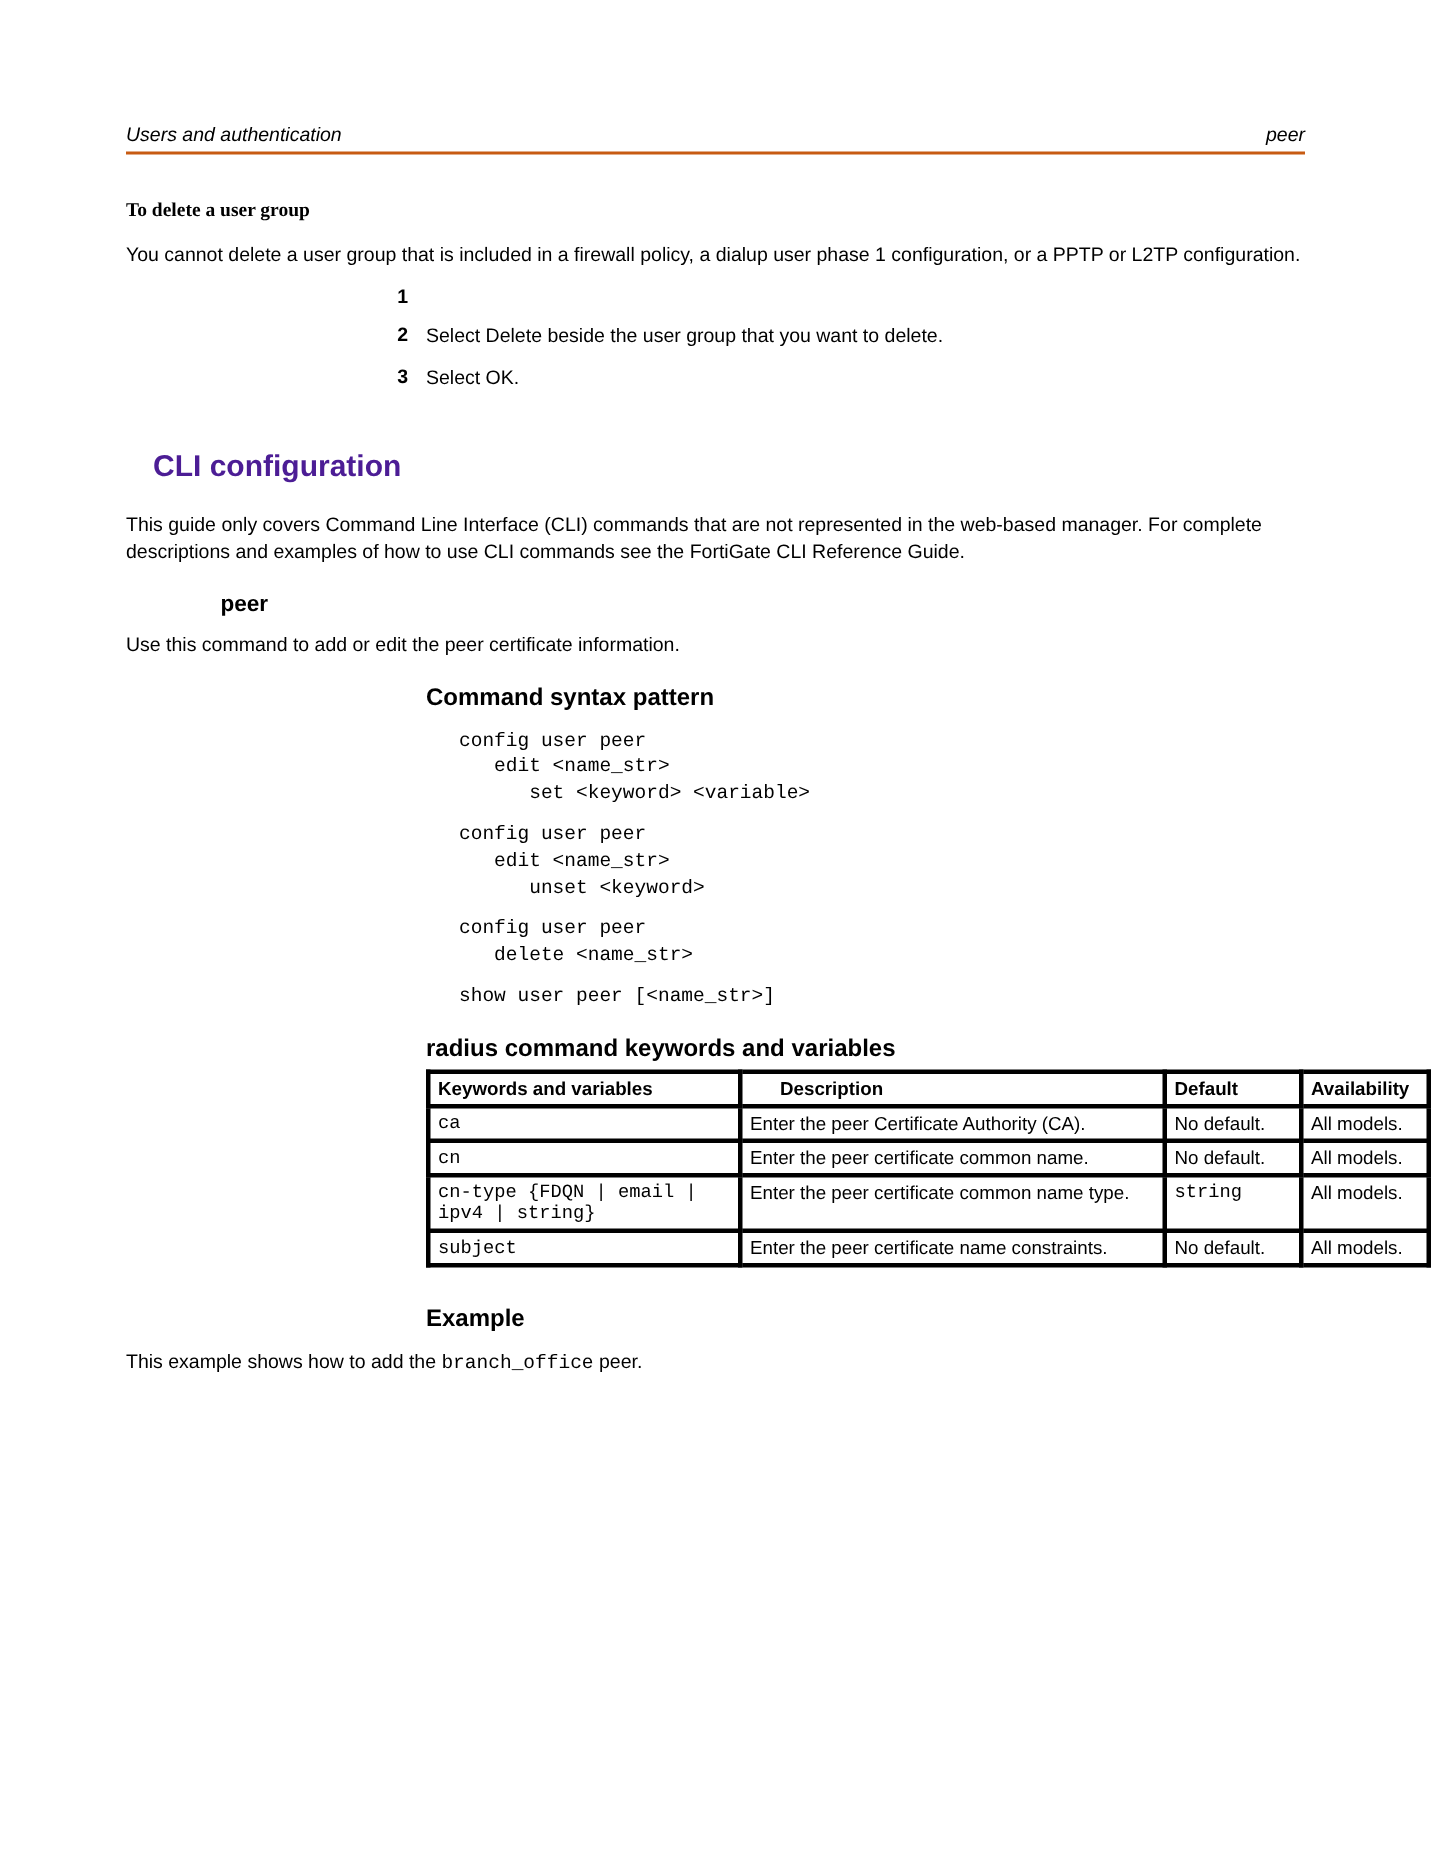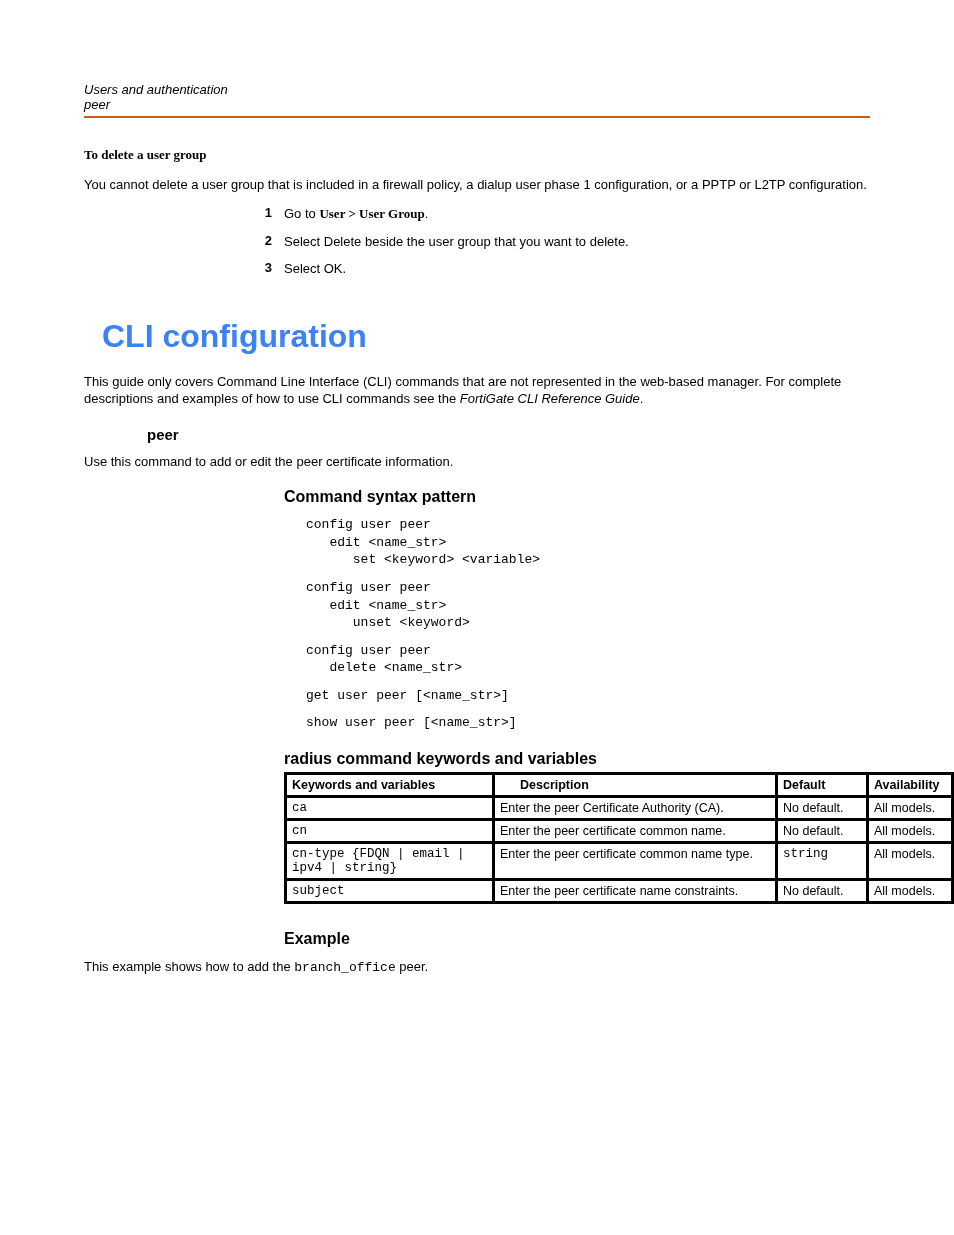--- a/index.html
+++ b/index.html
@@ -15,21 +15,20 @@
     box-sizing: border-box;
     padding: 82px 84px 50px 84px;
     position: relative;
   }
   .header-row {
     display: flex;
     justify-content: space-between;
     font-style: italic;
     font-size: 13px;
     margin-bottom: 4px;
-    flex-direction: column;
   }
   .hr-top {
     border: none;
     border-top: 2px solid #c75b12;
     margin: 0 0 28px 0;
   }
   .content {
     padding-left: 0;
   }
   .indent-1 {
@@ -57,22 +56,22 @@
     padding-right: 12px;
     font-weight: bold;
     box-sizing: border-box;
     flex: 0 0 200px;
   }
   .ol-body {
     flex: 1;
     line-height: 1.35;
   }
   h1.section {
-    color: #3b82f6;
-    font-size: 32px;
+    color: #4c1d95;
+    font-size: 20px;
     font-weight: bold;
     margin: 40px 0 18px 18px;
     font-family: Arial, Helvetica, sans-serif;
   }
   .sub-left {
     font-weight: bold;
     font-size: 15px;
     margin: 18px 0 10px 63px;
   }
   .h3 {
@@ -82,21 +81,20 @@
   }
   .code {
     font-family: "Courier New", monospace;
     margin-left: 222px;
     white-space: pre;
     line-height: 1.35;
     margin-bottom: 10px;
     font-size: 13px;
   }
   .italic {
-    font-style: italic;
     margin-top: 27px;
   }
   table.kw {
     border-collapse: collapse;
     margin-left: 200px;
     width: 670px;
     font-size: 12.5px;
   }
   table.kw th, table.kw td {
     border: 3px solid #000000;
@@ -150,21 +148,20 @@
   <hr class="hr-top">
 
   <div class="content">
 
     <p class="para indent-1 bold">To delete a user group</p>
     <p class="para indent-1">You cannot delete a user group that is included in a firewall policy, a dialup user phase 1 configuration, or a PPTP or L2TP configuration.</p>
 
     <div class="ol">
       <div class="ol-row">
         <div class="ol-num">1</div>
-        <div class="ol-body"><span>Go to </span><span class="bold">User &gt; User Group</span><span>.</span></div>
       </div>
       <div class="ol-row">
         <div class="ol-num">2</div>
         <div class="ol-body">Select Delete beside the user group that you want to delete.</div>
       </div>
       <div class="ol-row">
         <div class="ol-num">3</div>
         <div class="ol-body">Select OK.</div>
       </div>
     </div>
@@ -177,21 +174,20 @@
 
     <div class="h3">Command syntax pattern</div>
     <div class="code">config user peer
    edit &lt;name_str&gt;
       set &lt;keyword&gt; &lt;variable&gt;</div>
     <div class="code">config user peer
    edit &lt;name_str&gt;
       unset &lt;keyword&gt;</div>
     <div class="code">config user peer
    delete &lt;name_str&gt;</div>
-    <div class="code">get user peer [&lt;name_str&gt;]</div>
     <div class="code">show user peer [&lt;name_str&gt;]</div>
 
     <div class="h3" style="margin-bottom:4px;">radius command keywords and variables</div>
     <table class="kw">
       <tbody>
           <tr>
         <th style="width:195px;">Keywords and variables</th>
         <th style="width:250px;padding-left:25px;">Description</th>
         <th style="width:78px;">Default</th>
         <th>Availability</th>

